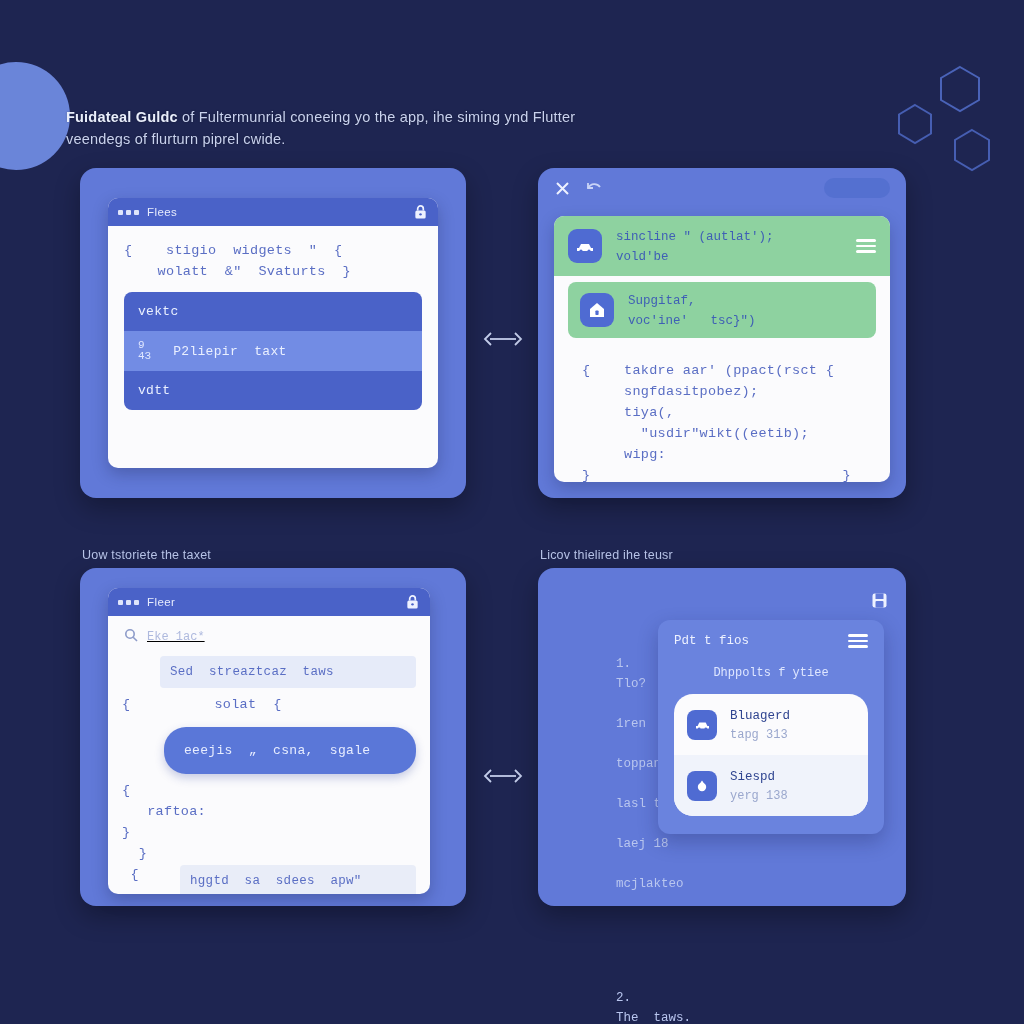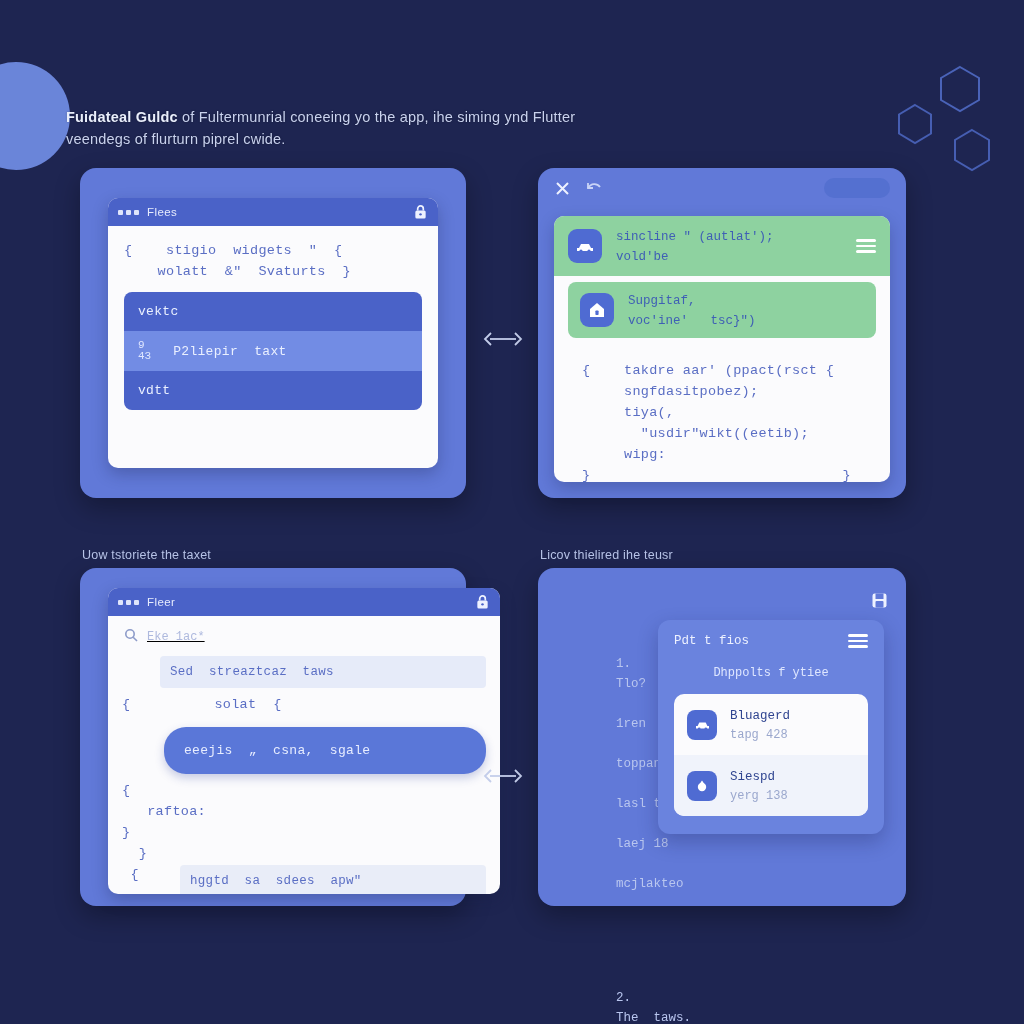--- a/index.html
+++ b/index.html
@@ -161,21 +161,21 @@
     position:absolute;left:120px;top:52px;right:22px;
     background:#6a83de;border-radius:12px;padding:14px 16px 18px;
     box-shadow:0 8px 20px rgba(20,30,80,.28);
   }
   .ip-head{display:flex;align-items:center;justify-content:space-between;}
   .ip-title{color:#eef2ff;font-size:12.5px;font-family:"Liberation Mono",monospace;}
   .ip-sub{
     text-align:center;color:#dfe7ff;font-size:12px;margin:18px 0 14px;
     font-family:"Liberation Mono",monospace;
   }
-  .list-card{background:#fbfbfd;border-radius:10px;overflow:hidden;}
+  .list-card{background:#fbfbfd;border-radius:19px;overflow:hidden;}
   .li{display:flex;align-items:center;gap:13px;padding:11px 13px;}
   .li.alt{background:#f0f3fb;}
   .li-tile{width:30px;height:30px;border-radius:8px;background:#4f6bd2;display:flex;align-items:center;justify-content:center;flex:none;}
   .li-t{font-family:"Liberation Mono",monospace;font-size:12.5px;color:#2f4490;line-height:16px;}
   .li-s{font-family:"Liberation Mono",monospace;font-size:12px;color:#9aa7cd;line-height:17px;}
 </style>
 </head>
 <body>
 
 <div class="stage">
@@ -312,21 +312,21 @@
         <div class="code">       "usdir"wikt((eetib);</div>
         <div class="code">     wipg:</div>
         <div class="code">}                              }</div>
       </div>
     </div>
   </div>
 
   <div class="caption" style="left:82px;top:548px;">Uow tstoriete the taxet</div>
 
   <div class="panel" style="left:80px;top:568px;width:386px;height:338px;">
-    <div class="window" style="left:28px;top:20px;width:392px;height:306px;">
+    <div class="window" style="left:28px;top:20px;width:322px;height:306px;">
       <div class="win-head">
         <div class="win-head-left">
           <span class="dots">
               <i></i>
               <i></i>
               <i></i>
             </span>
           <span class="win-title">Fleer</span>
         </div>
         <span>
@@ -422,21 +422,21 @@
           <span class="li-tile">
             <svg width="17" height="12" viewBox="0 0 17 12">
                 <path d="M2 7h13v2.6H2z" fill="#fff"></path>
                 <path d="M3.6 7l1.7-3.4h6.4L13.4 7" fill="#fff"></path>
                 <circle cx="5.2" cy="9.8" r="1.3" fill="#4f6bd2"></circle>
                 <circle cx="11.8" cy="9.8" r="1.3" fill="#4f6bd2"></circle>
               </svg>
           </span>
           <span>
             <span class="li-t">Bluagerd</span><br>
-            <span class="li-s">tapg  428</span>
+            <span class="li-s">tapg  313</span>
           </span>
         </div>
         <div class="li alt">
           <span class="li-tile">
             <svg width="16" height="16" viewBox="0 0 16 16">
                 <circle cx="8" cy="9" r="4.2" fill="#fff"></circle>
                 <path d="M8 2.5C9.8 5 11 6.5 11 8a3 3 0 0 1-6 0c0-1.5 1.2-3 3-5.5z" fill="#fff"></path>
               </svg>
           </span>
           <span>

